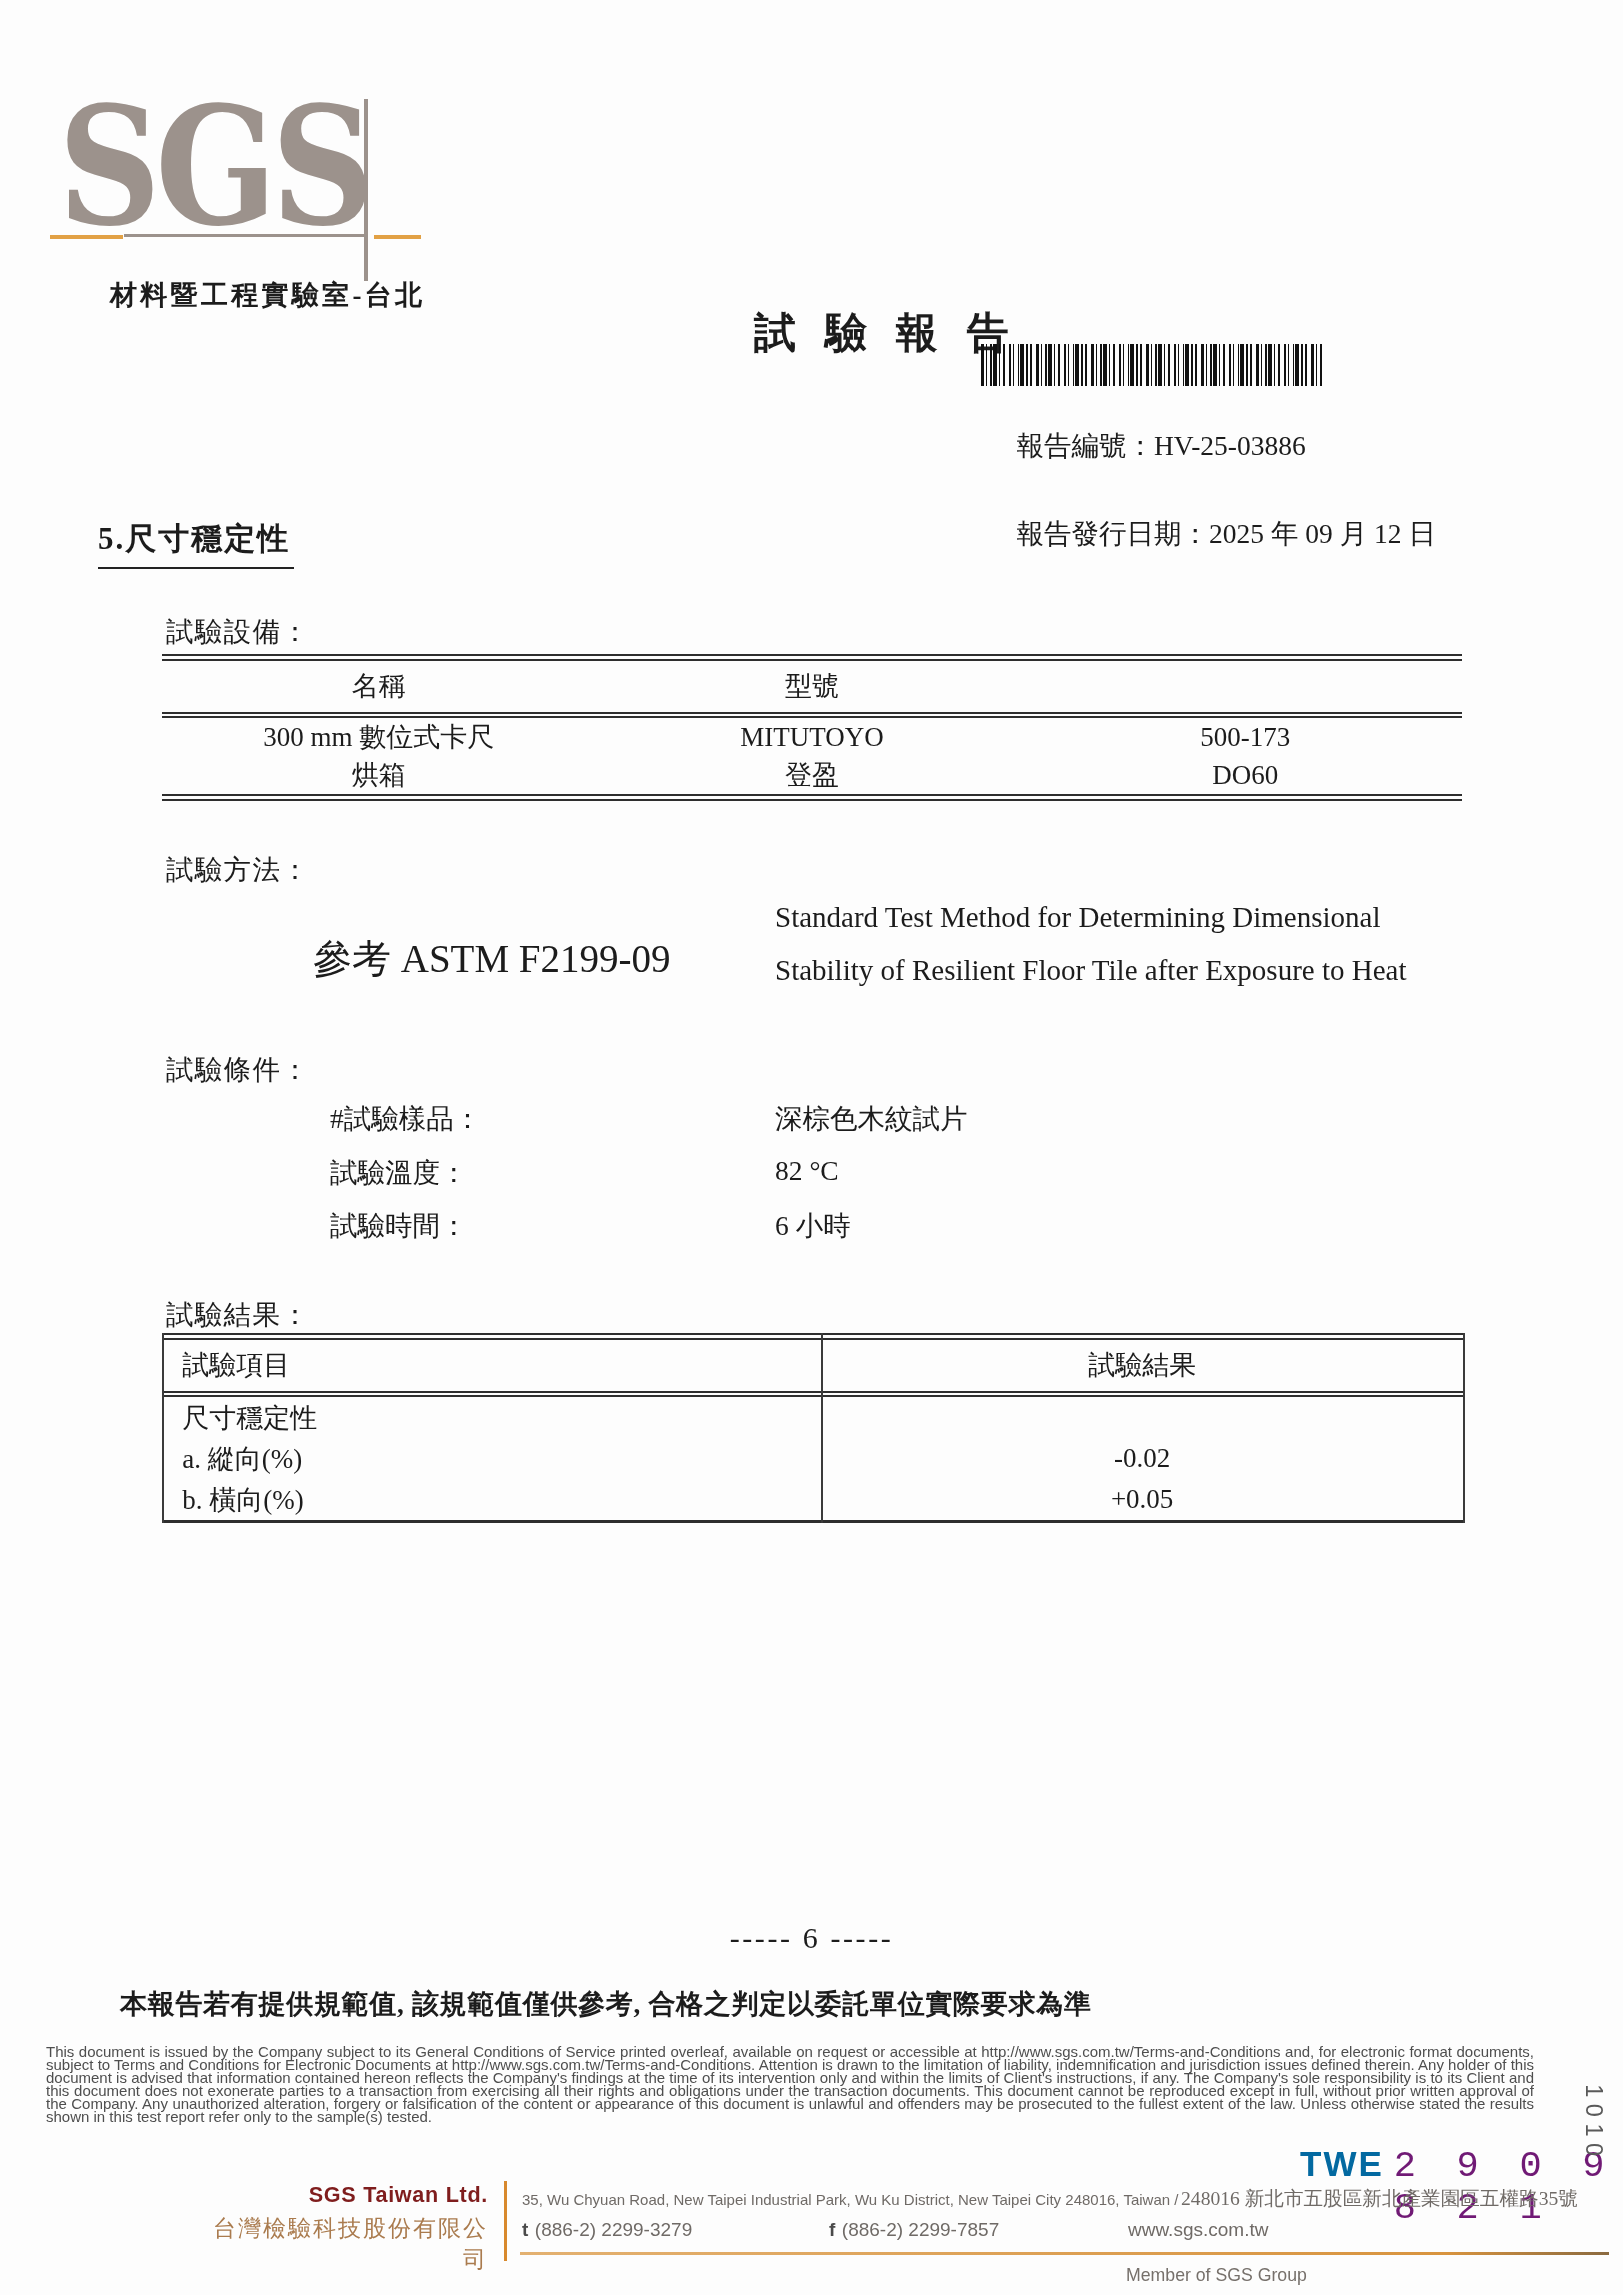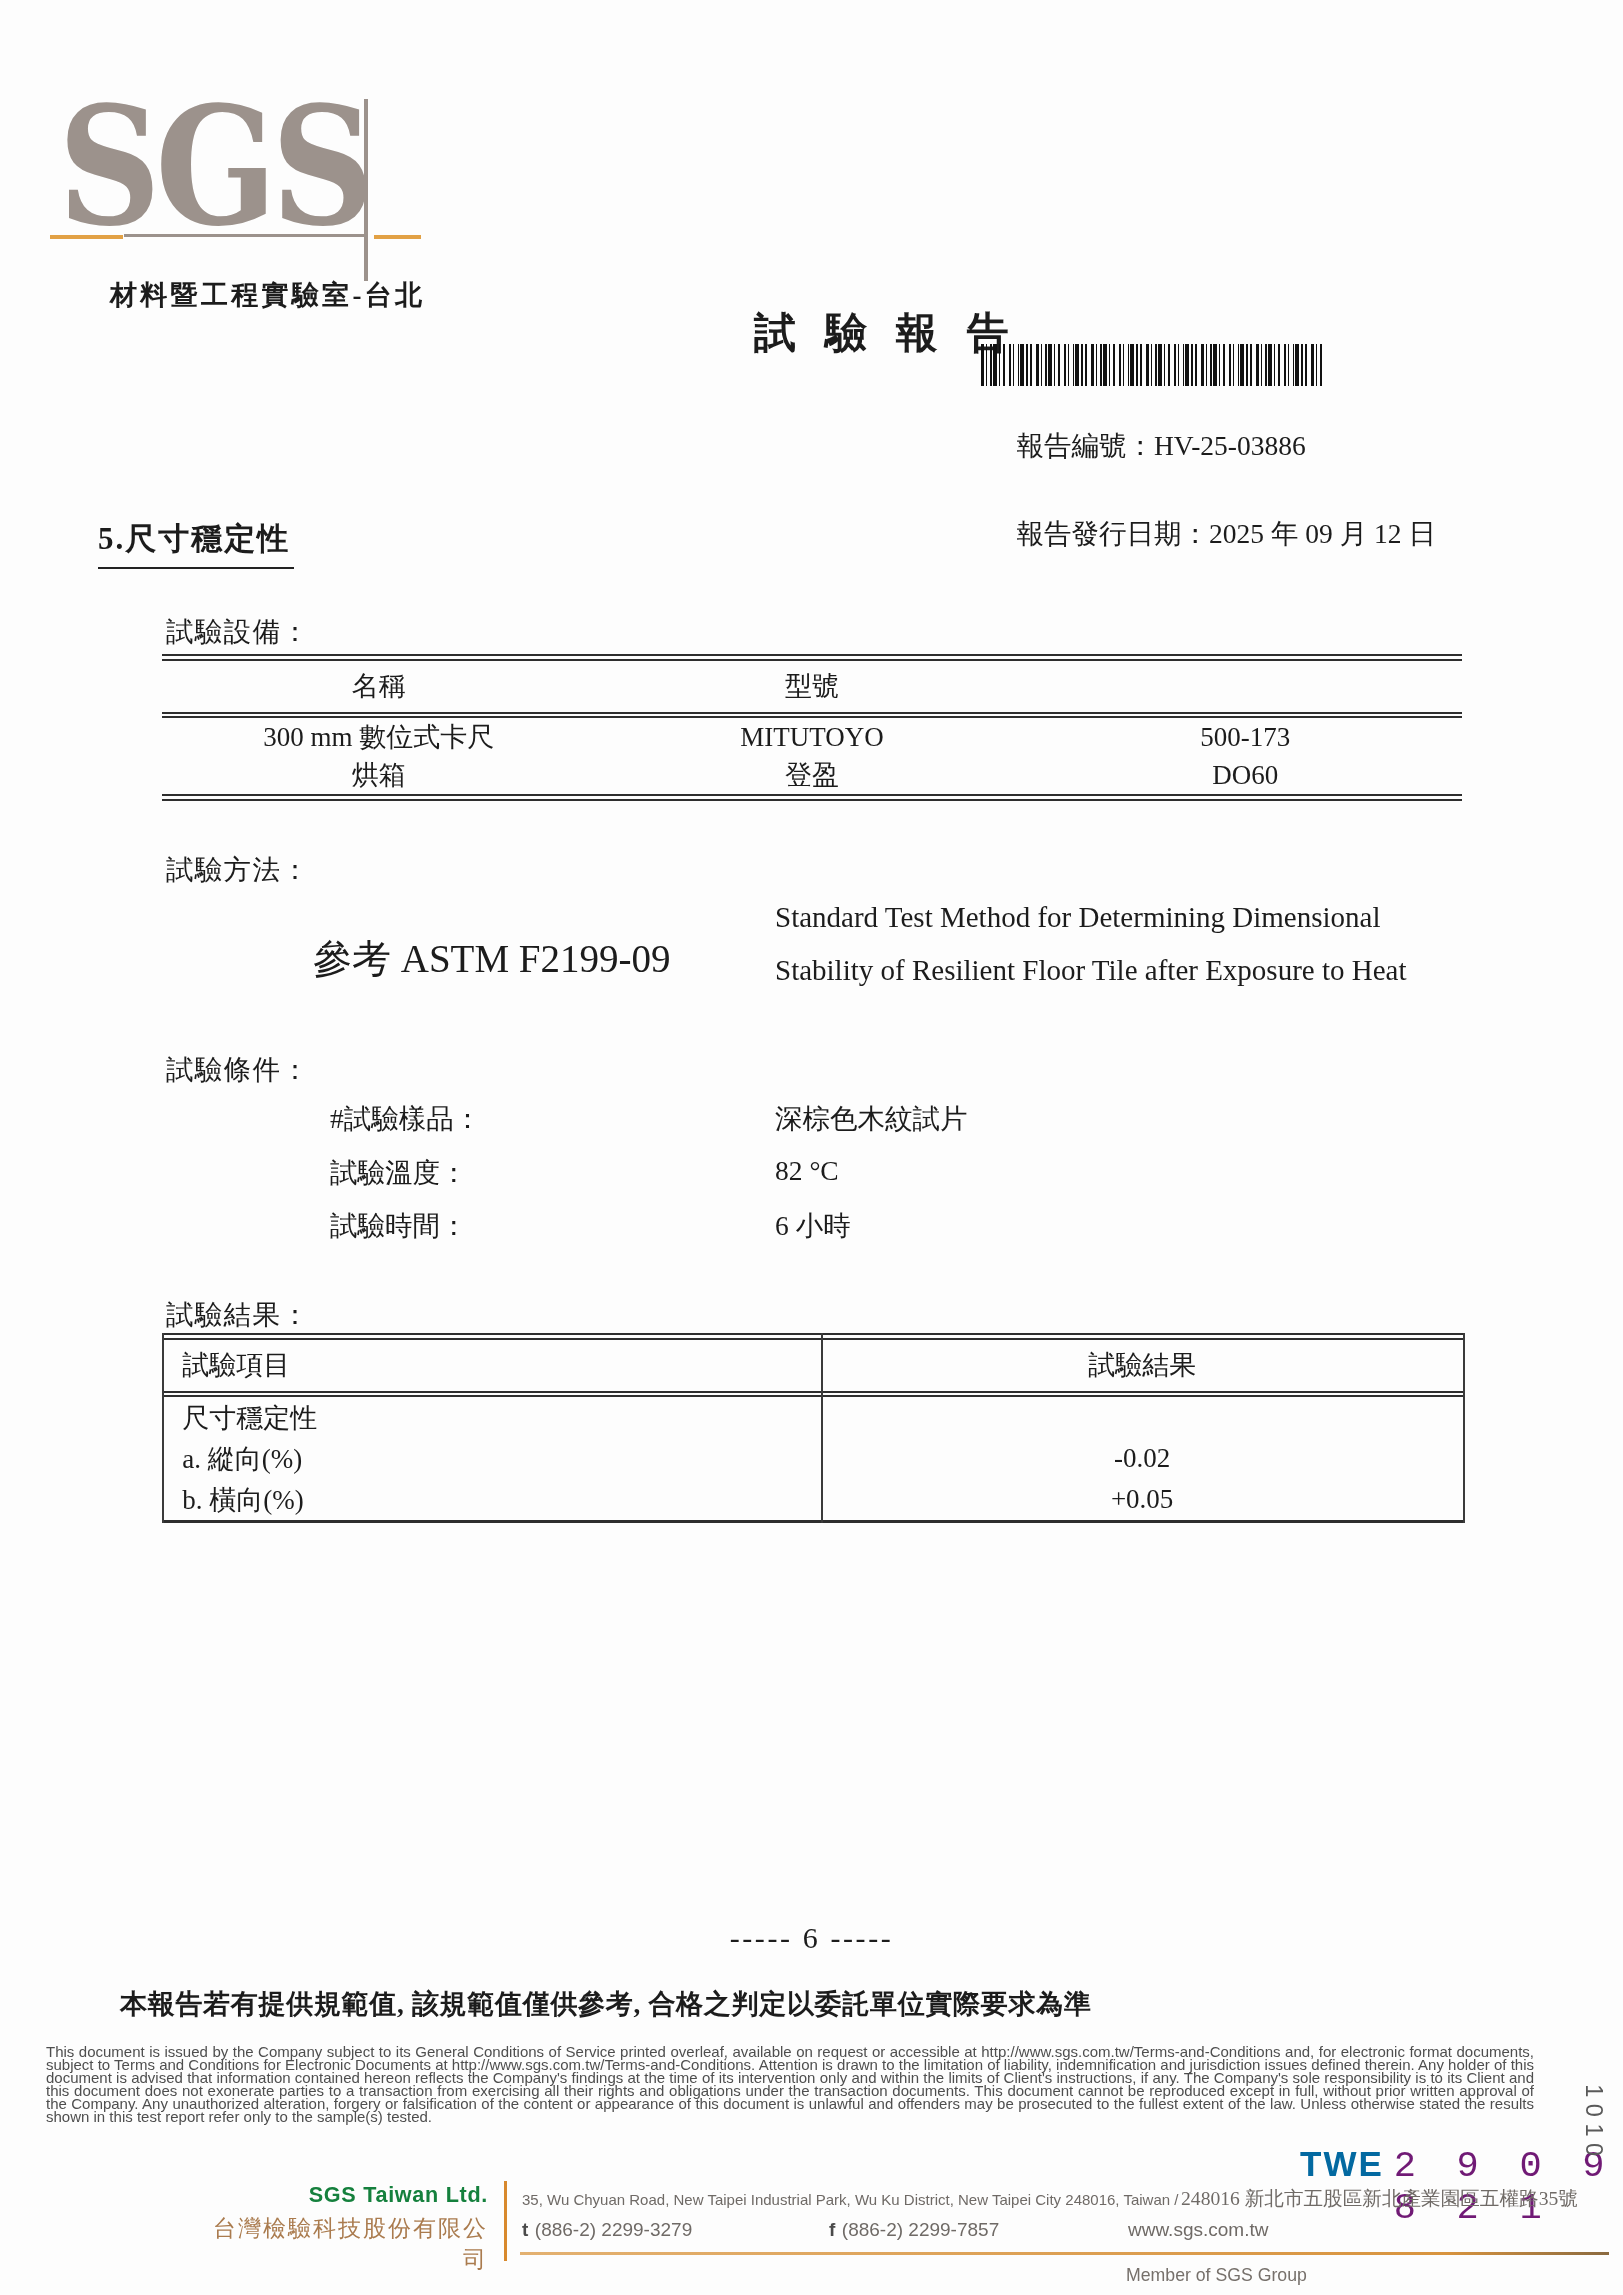--- a/index.html
+++ b/index.html
@@ -87,21 +87,21 @@
   }
   .twe-block { left:1300px; top:2144px; display:flex; align-items:baseline; }
   .twe-prefix { font-family:"Liberation Sans", sans-serif; font-weight:700; font-size:35px; color:#0369a1; letter-spacing:2px; }
   .twe-number { font-family:Liberation Mono, monospace; font-size:37px; color:#701a75; letter-spacing:9.2px; margin-left:10px; }
   .side-code { left:1541px; top:2110px; width:105px; text-align:center;
                font-family:"Liberation Sans", sans-serif; font-size:23.6px; letter-spacing:6.5px; color:#5a5a5a;
                transform:rotate(90deg); }
 
   
   .footer-company { left:190px; top:2182px; width:298px; text-align:right; }
-  .company-en { font-family:"Liberation Sans", sans-serif; font-weight:700; font-size:21.6px; color:#15803d; letter-spacing:0.7px; }
+  .company-en { font-family:"Liberation Sans", sans-serif; font-weight:700; font-size:21.6px; color:#7f1d1d; letter-spacing:0.7px; }
   .company-zh { font-size:23px; color:#aa7b4e; letter-spacing:2px; margin-top:5.2px; }
   .footer-vline { left:504px; top:2181px; width:2.6px; height:80px; background:#d8892d; }
   .footer-address { left:522px; top:2185px; white-space:nowrap; color:#6f6a66; }
   .addr-en { font-family:"Liberation Sans", sans-serif; font-size:15px; }
   .addr-zh { font-size:19.6px; }
   .contact { top:2219px; font-family:"Liberation Sans", sans-serif; font-size:19px; color:#6f6a66; white-space:nowrap; }
   #tel  { left:522px; } #fax { left:829px; } #site { left:1128px; }
   .cf-label { font-weight:700; color:#4a4a4a; margin-right:6.5px; }
   .footer-line { left:520px; top:2252px; width:1089px; height:2.6px;
                  background:linear-gradient(90deg,#e3b171,#d8943f 85%,#8a6a40); }

